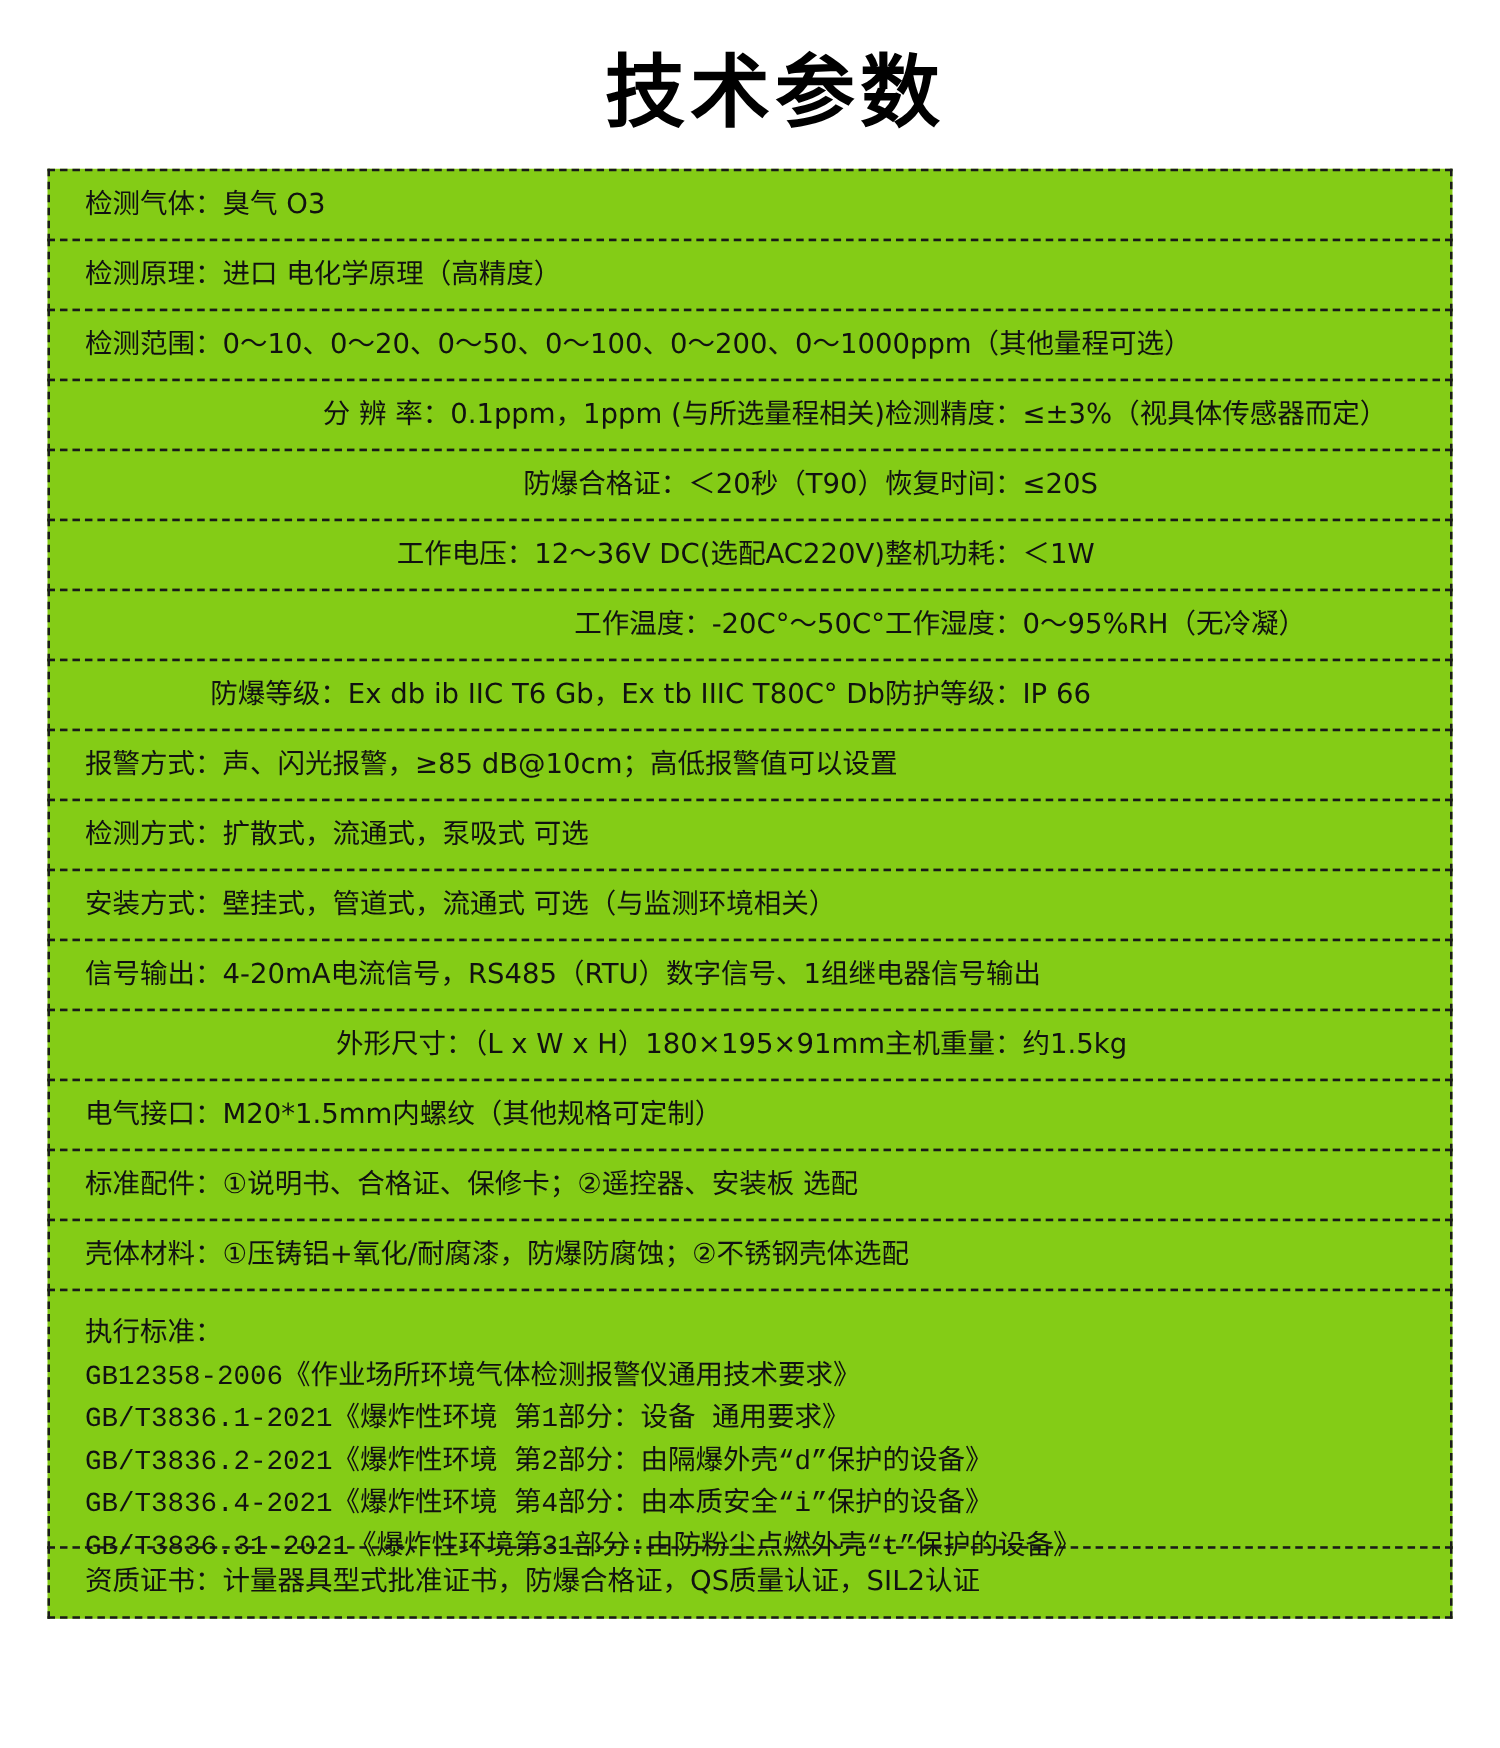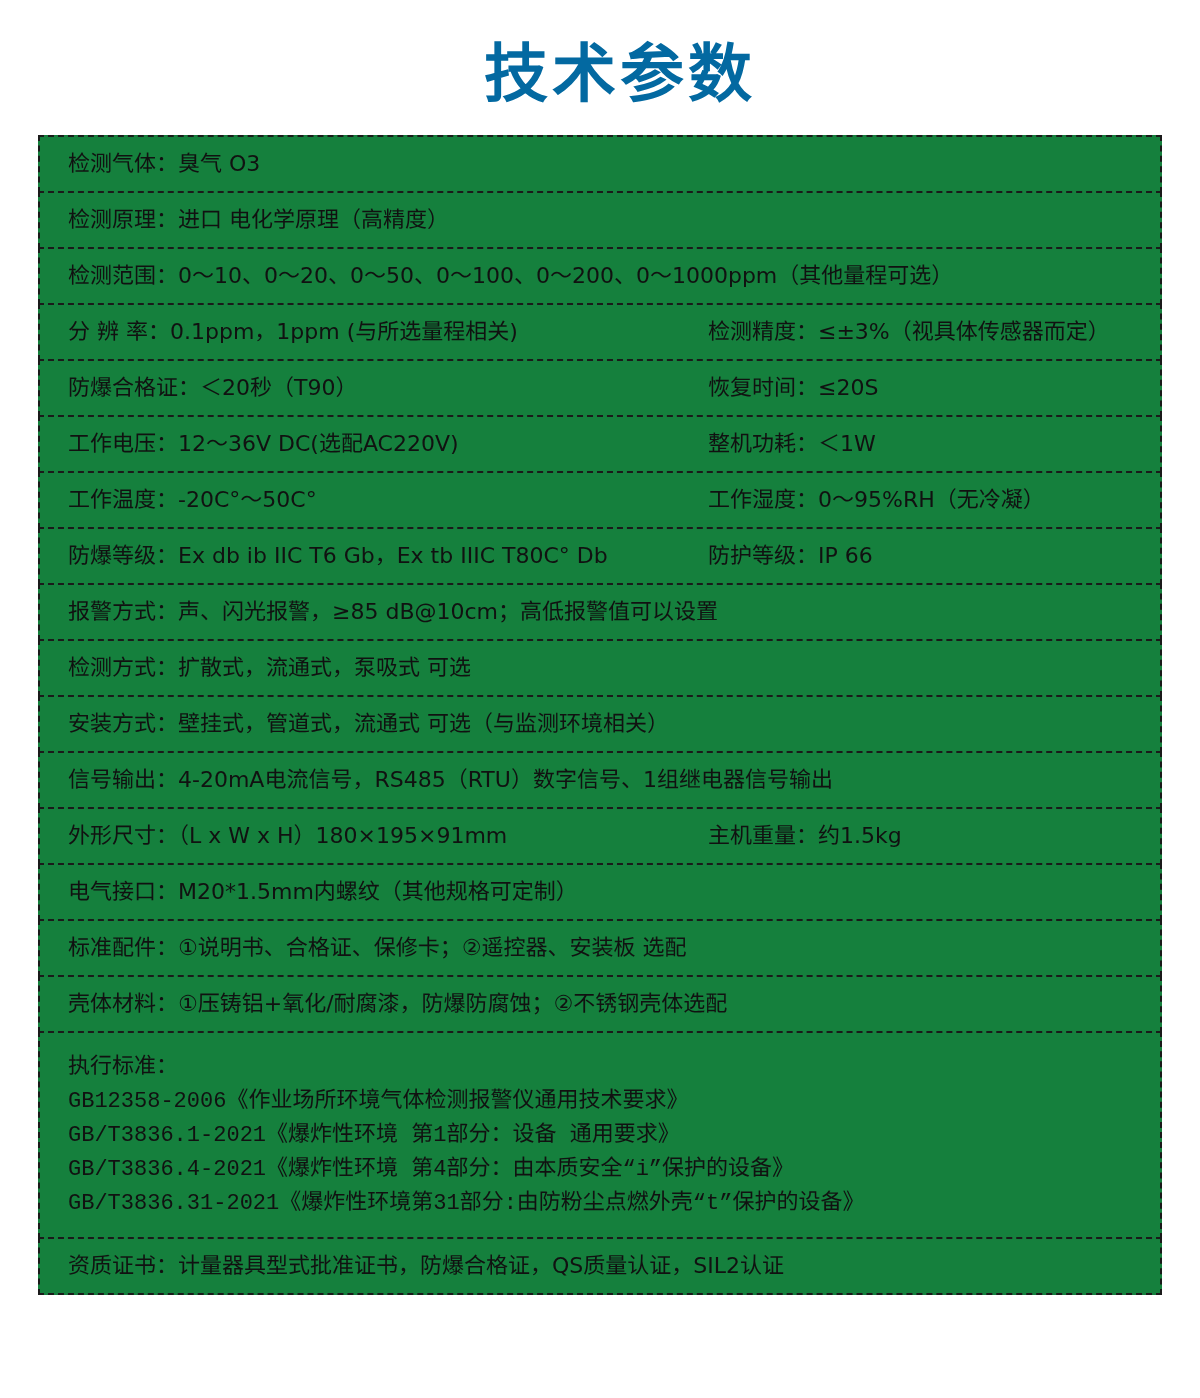--- a/index.html
+++ b/index.html
@@ -17,42 +17,43 @@
   }
   .page-title {
     margin: 0;
     height: 135px;
     display: flex;
     align-items: center;
     justify-content: center;
     font-size: 64px;
     font-weight: 700;
     letter-spacing: 4px;
-    color: #0369a1;
+    color: #000000;
     padding-left: 40px;
   }
   .spec-table {
     margin: 0 38px;
   }
   .spec-row {
     border: 2px dashed #1a1a1a;
     margin-top: -2px;
     height: 58px;
     display: flex;
     align-items: center;
     padding: 2px 14px 2px 28px;
     font-size: 22px;
     line-height: 1.3;
-    background: #15803d;
+    background: #84cc16;
   }
   .spec-row:first-child {
     margin-top: 0;
   }
   .cell-l {
     flex: 0 0 640px;
+    text-align: right;
   }
   .cell-r {
     flex: 1 1 auto;
   }
   .spec-row.standards {
     height: 208px;
     display: block;
     padding-top: 18px;
     padding-bottom: 12px;
     font-family: Liberation Mono, monospace;
@@ -137,20 +138,21 @@
   </div>
 
   <div class="spec-row">
     <span>壳体材料：①压铸铝+氧化/耐腐漆，防爆防腐蚀；②不锈钢壳体选配</span>
   </div>
 
   <div class="spec-row standards">
     <div class="standards-line">执行标准：</div>
     <div class="standards-line">GB12358-2006《作业场所环境气体检测报警仪通用技术要求》</div>
     <div class="standards-line">GB/T3836.1-2021《爆炸性环境 第1部分：设备 通用要求》</div>
+    <div class="standards-line">GB/T3836.2-2021《爆炸性环境 第2部分：由隔爆外壳“d”保护的设备》</div>
     <div class="standards-line">GB/T3836.4-2021《爆炸性环境 第4部分：由本质安全“i”保护的设备》</div>
     <div class="standards-line">GB/T3836.31-2021《爆炸性环境第31部分:由防粉尘点燃外壳“t”保护的设备》</div>
   </div>
 
   <div class="spec-row">
     <span>资质证书：计量器具型式批准证书，防爆合格证，QS质量认证，SIL2认证</span>
   </div>
 
 </div>
 

